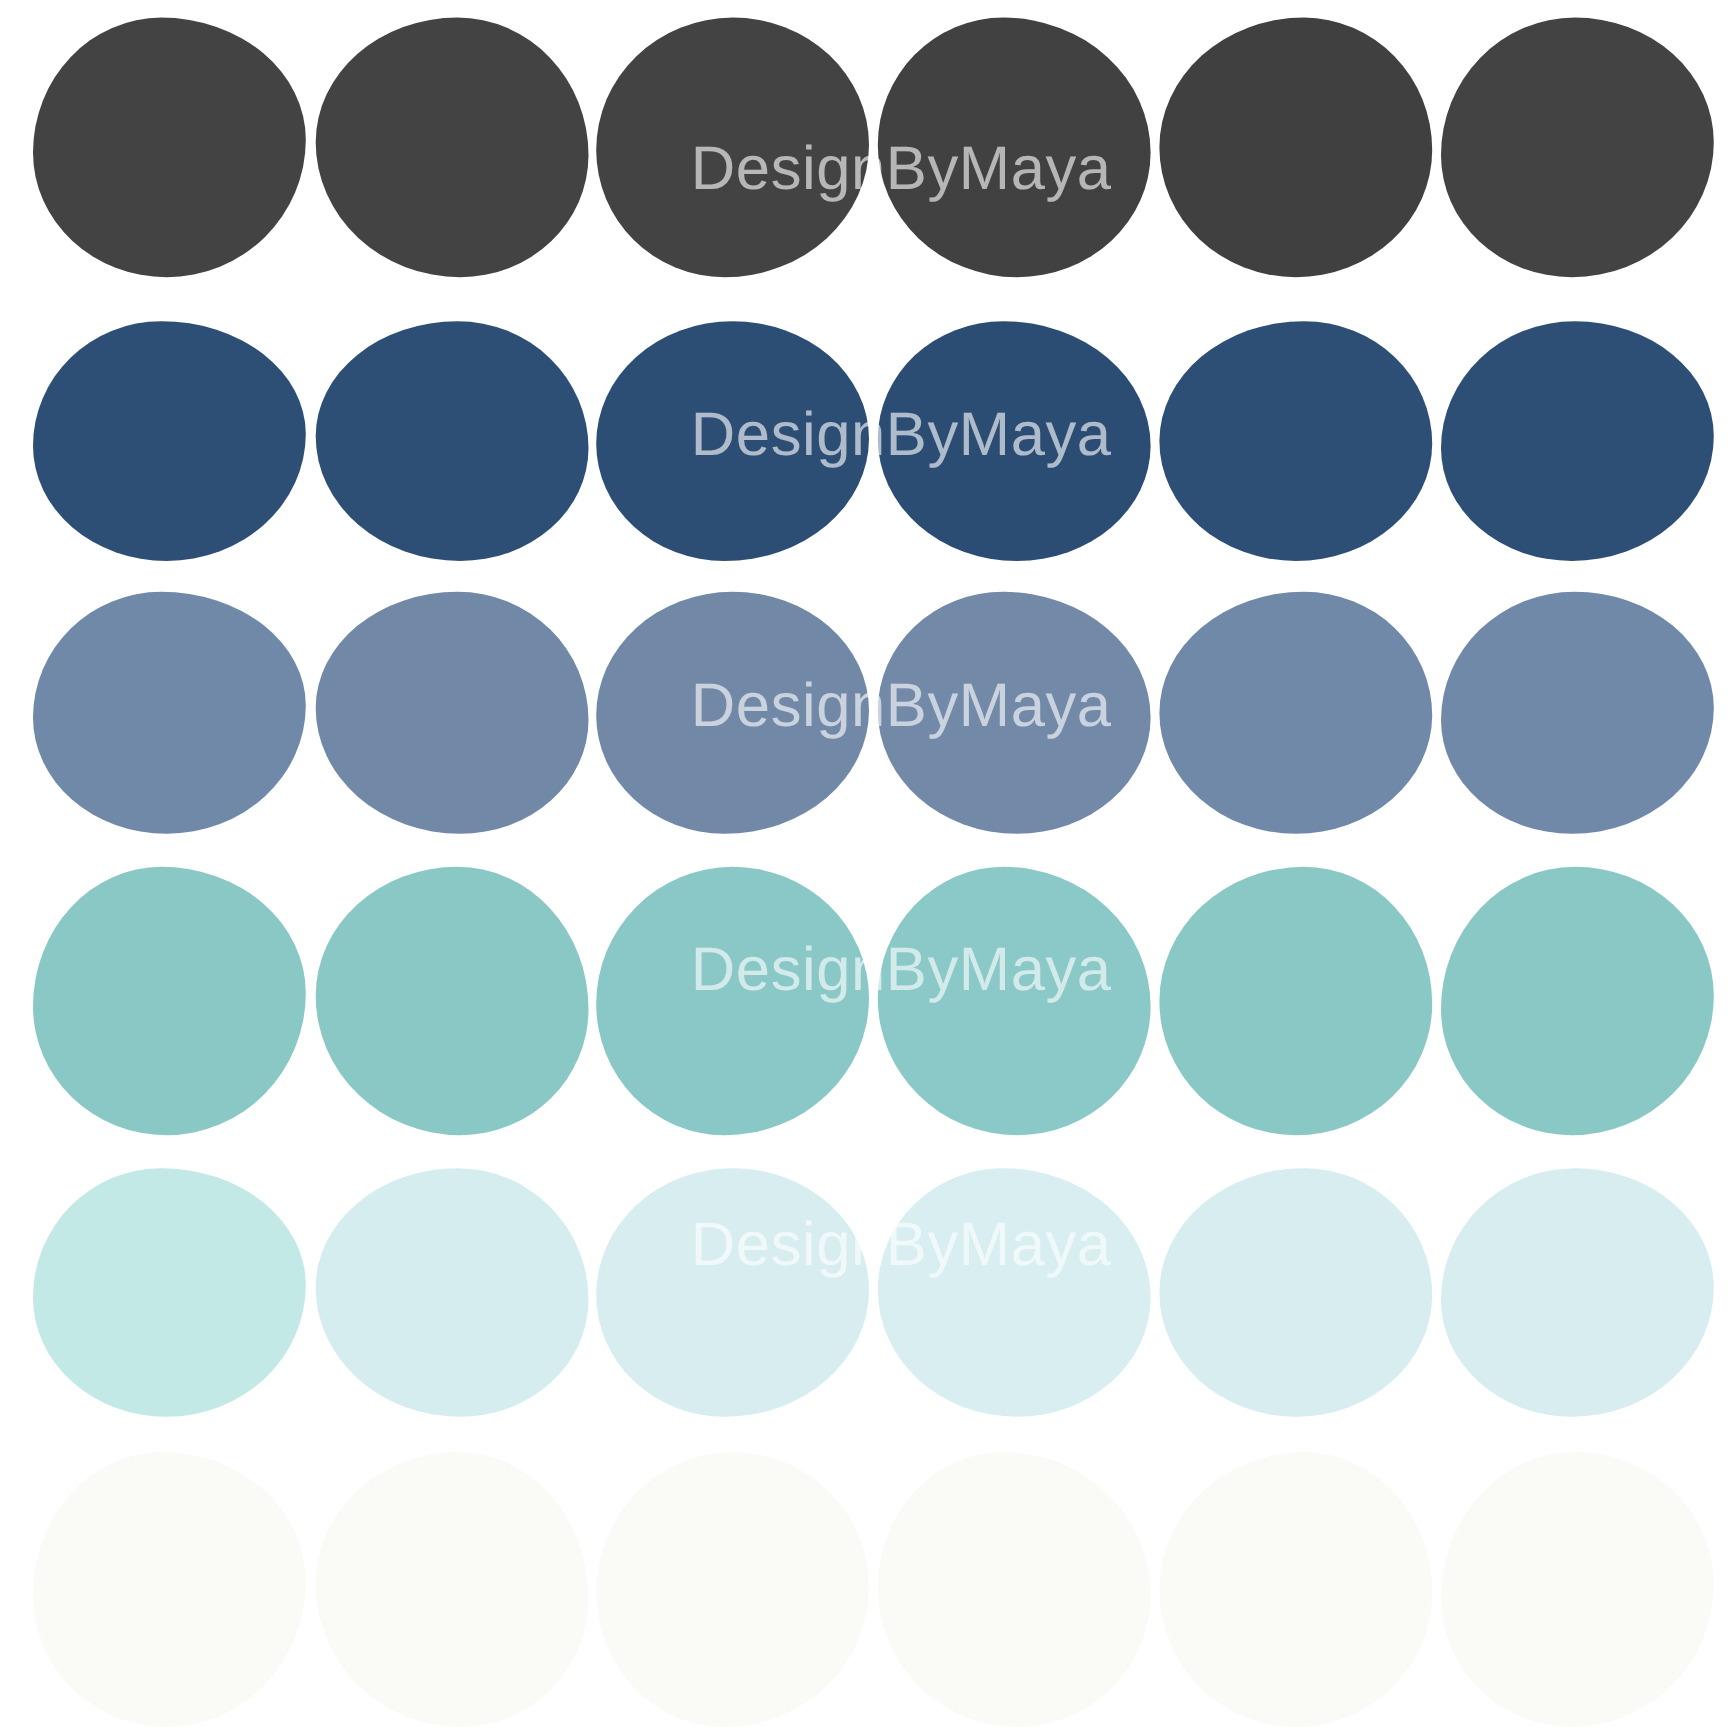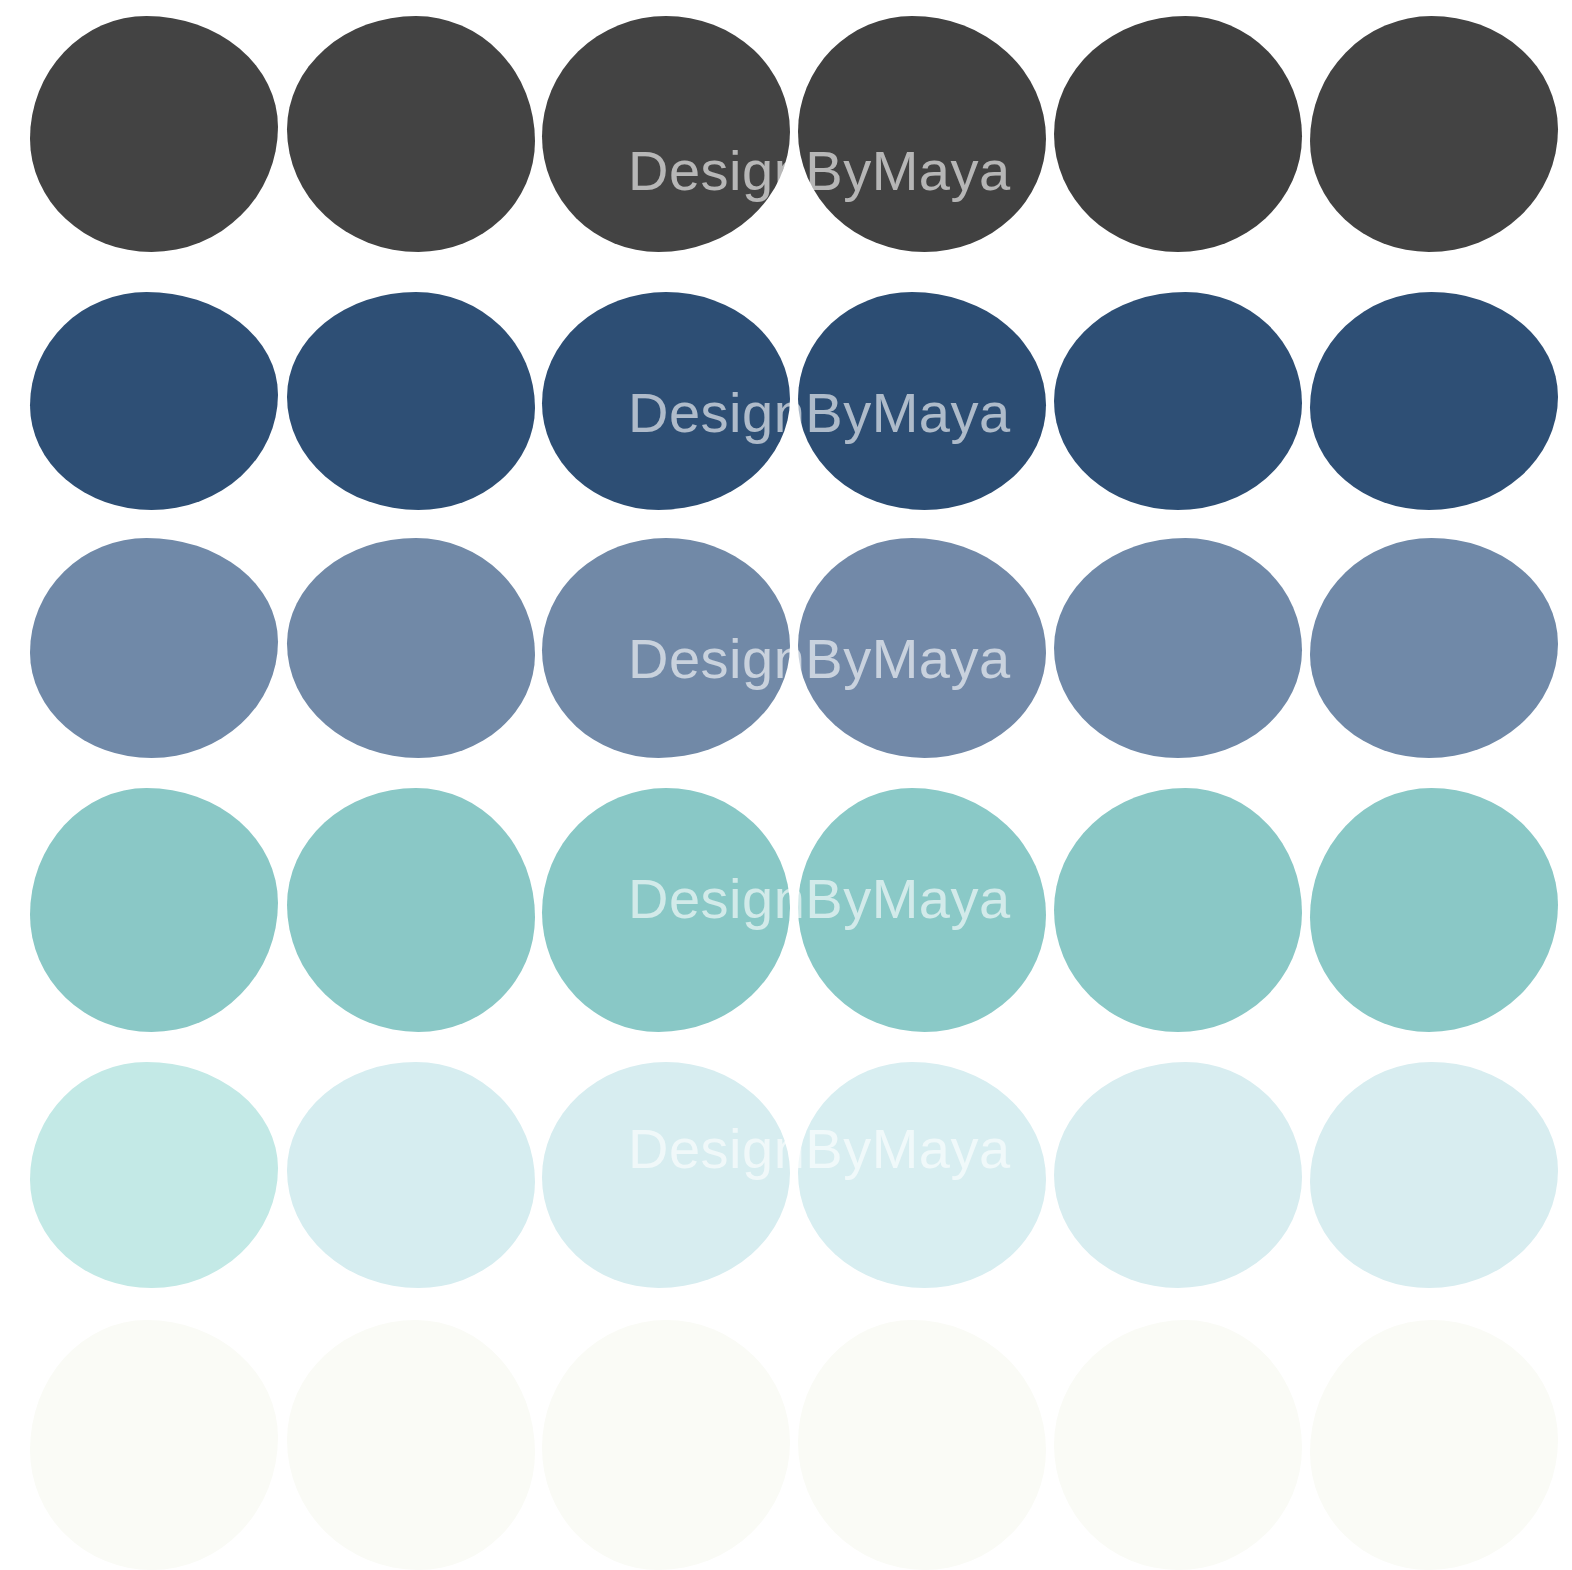--- a/index.html
+++ b/index.html
@@ -45,21 +45,20 @@
   .swatch.c6 { border-radius: 49% 51% 52% 48% / 53% 48% 52% 47%; }
 
   .watermark {
     position: absolute;
     white-space: nowrap;
     font-family: "Liberation Sans", sans-serif;
     font-weight: 300;
     letter-spacing: 0.5px;
     pointer-events: none;
     user-select: none;
-    margin-top: 18px;
     -webkit-font-smoothing: antialiased;
   }
 </style>
 </head>
 <body>
 
 <div id="palette-canvas">
     <div class="swatch-row" style="top: 16px; height: 236px;">
       <div class="swatch c1" title="Charcoal Gray" style="left: 30px; top: 0px; width: 248px; height: 236px; background: rgb(67, 67, 67);"></div>
       <div class="swatch c2" title="Charcoal Gray" style="left: 287px; top: 0px; width: 248px; height: 236px; background: rgb(67, 67, 67);"></div>

